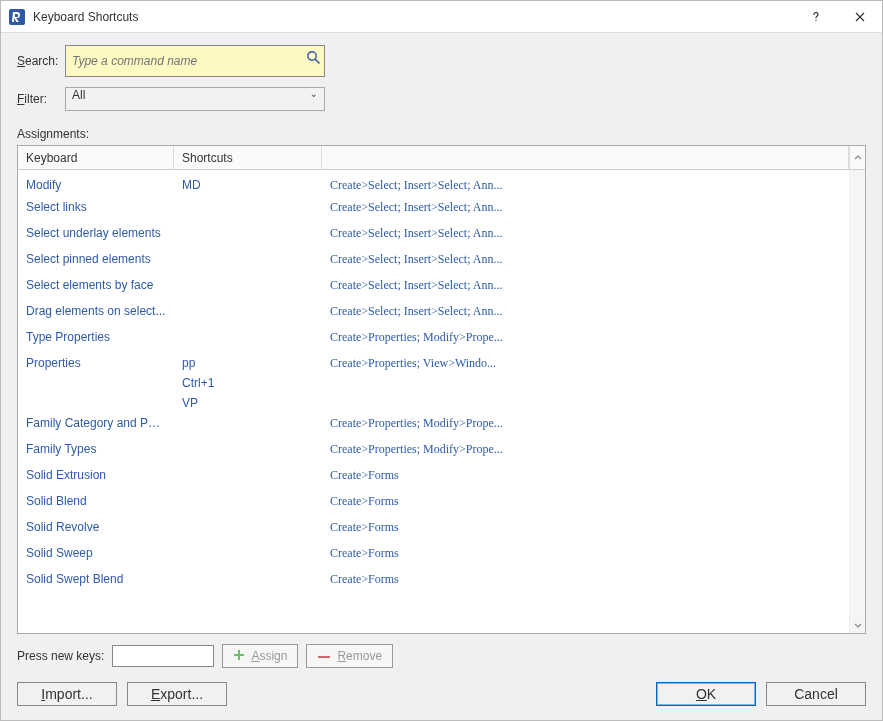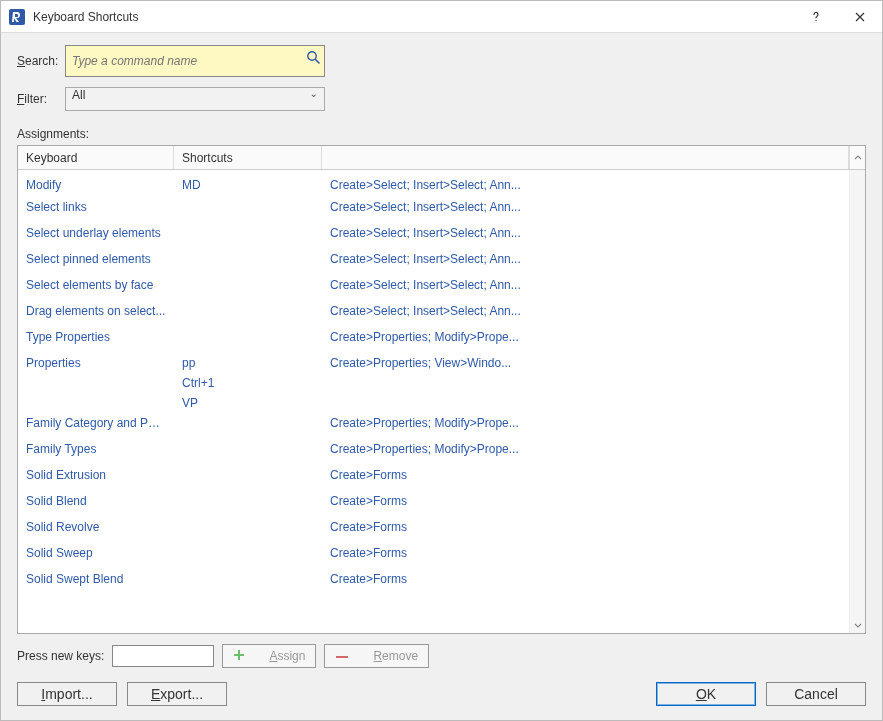--- a/index.html
+++ b/index.html
@@ -155,21 +155,21 @@
   .row {
     display: flex;
     align-items: flex-start;
     padding: 4px 0 2px 0;
     min-height: 26px;
     color: #2e5aa8;
   }
   .cell { padding: 0 8px; font-size: 12px; white-space: nowrap; overflow: hidden; text-overflow: ellipsis; }
   .cell.cmd  { width: 156px; }
   .cell.sc   { width: 148px; color:#2e5aa8; }
-  .cell.path { width: 350px; }
+  .cell.path { width: 350px; font-family: Liberation Serif, serif; }
   .sc-list { display: flex; flex-direction: column; gap: 6px; }
   .row:first-child { padding-top: 8px; }
   .vscroll {
     position: absolute;
     right: 0; top: 0; bottom: 0;
     width: 16px;
     border-left: 1px solid #eee;
     background: #f5f5f5;
     display: flex;
     flex-direction: column;
@@ -192,21 +192,21 @@
     padding: 0 4px;
     font-size: 12px;
   }
   .btn {
     height: 24px;
     border: 1px solid #999;
     background: #f3f3f3;
     padding: 0 10px;
     display: inline-flex;
     align-items: center;
-    gap: 24px;
+    gap: 6px;
     font-size: 12px;
     cursor: pointer;
     color: #444;
   }
   .btn.disabled {
     color: #999;
     cursor: default;
     background: #f6f6f6;
   }
   .btn .ul { text-decoration: underline; }

